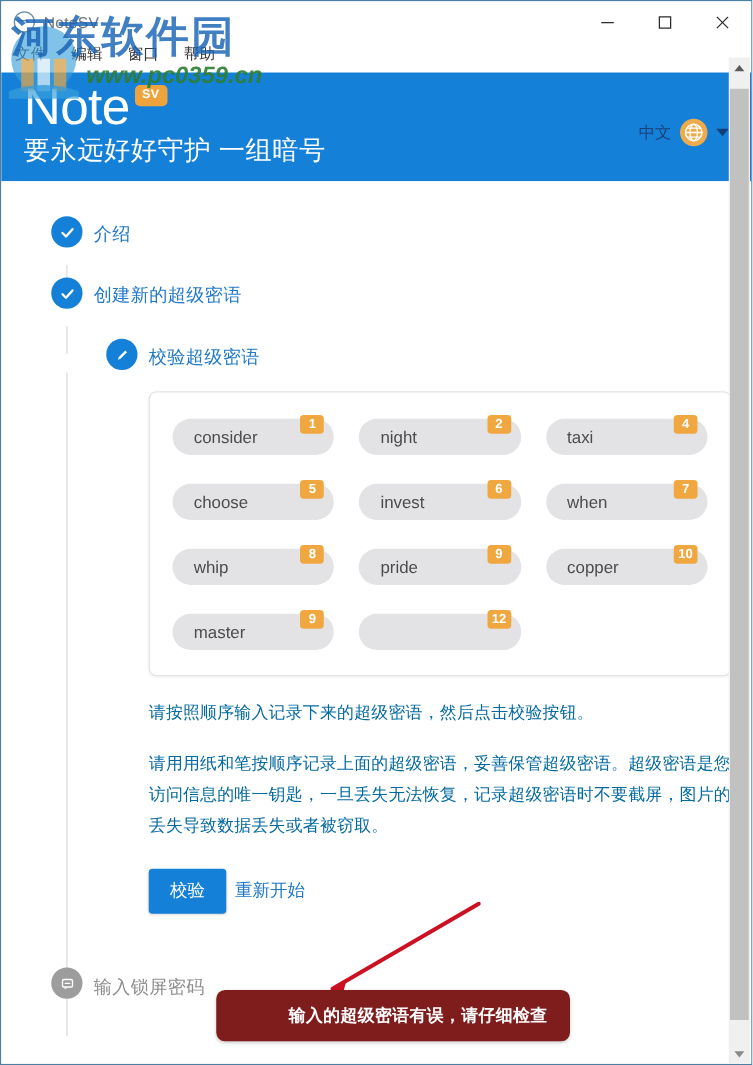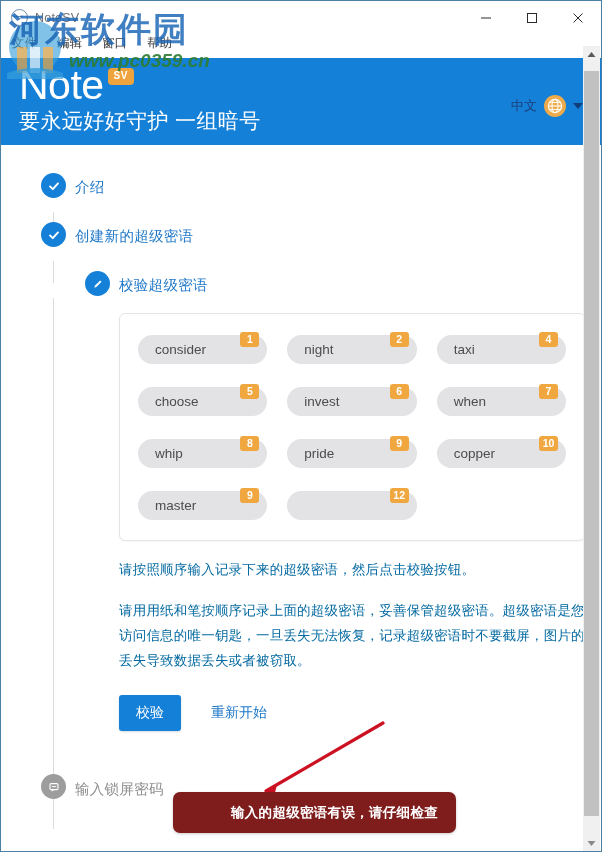--- a/index.html
+++ b/index.html
@@ -264,21 +264,21 @@
     line-height: 25px;
     color: #0369a1;
     letter-spacing: .2px;
   }
   .para.second { margin-top: 16px; }
 
   .actions {
     margin: 22px 16px 0 34px;
     display: flex;
     align-items: center;
-    gap: 28px;
+    gap: 5px;
   }
   .btn-primary {
     background: #1480d8;
     color: #ffffff;
     font-size: 14px;
     border: none;
     border-radius: 3px;
     padding: 9px 17px;
     cursor: pointer;
     font-family: inherit;

